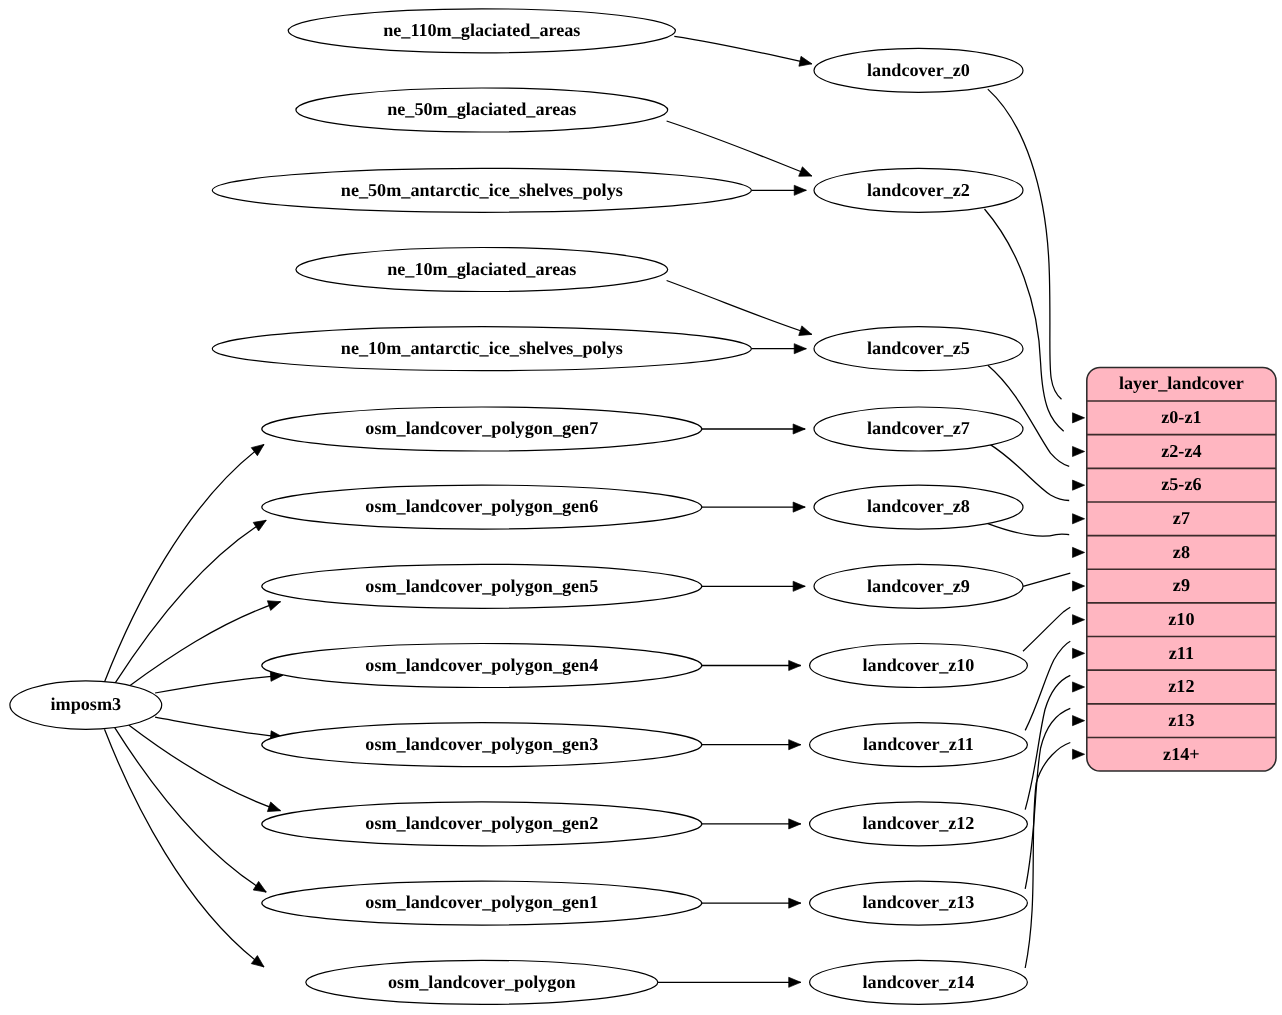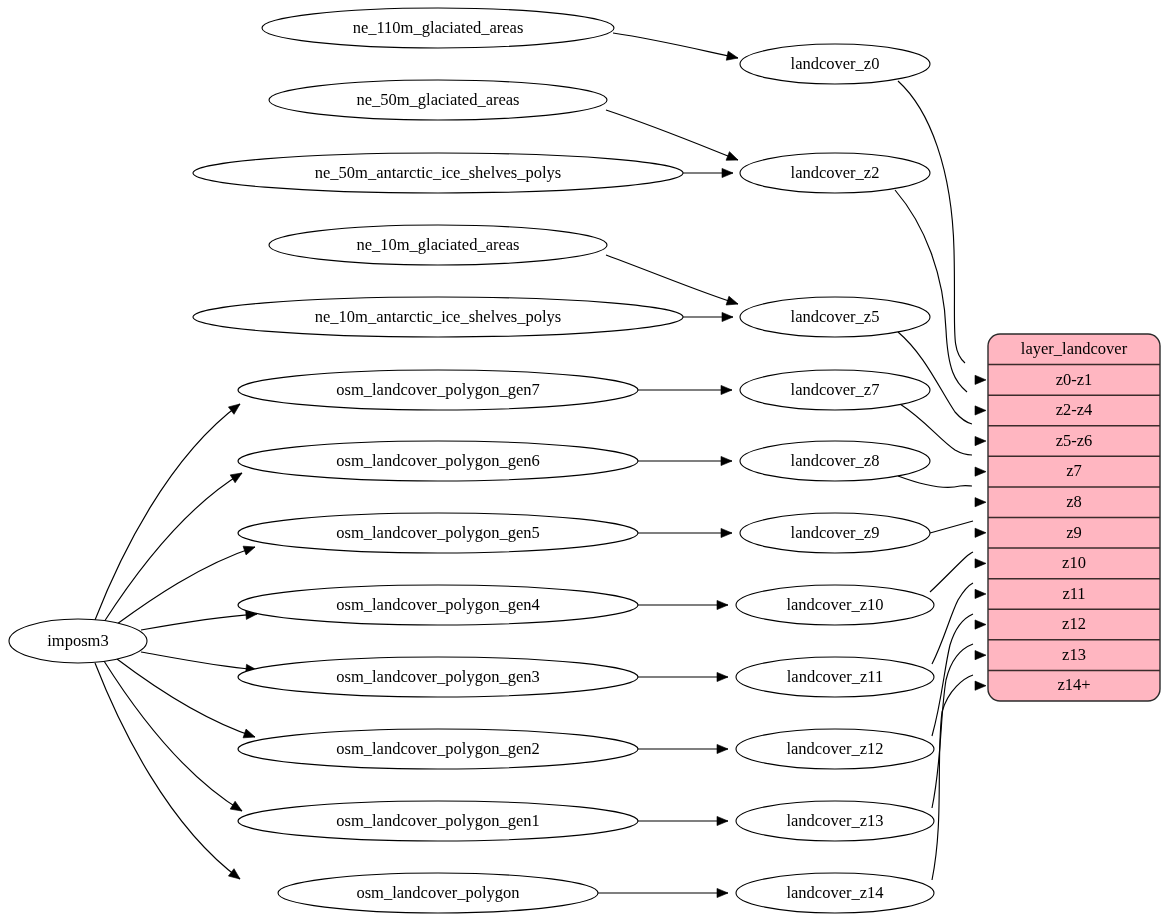--- a/index.html
+++ b/index.html
@@ -10,20 +10,21 @@
   body {
     width: 1165px;
     height: 923px;
     font-family: "Liberation Serif", "DejaVu Serif", serif;
     overflow: hidden;
   }
   #graph-root {
     position: relative;
     width: 1085px;
     height: 923px;
+    font-weight: bold;
   }
   svg#graph-canvas {
     display: block;
     width: 1165px;
     height: 923px;
   }
   .node-ellipse {
     fill: #ffffff;
     stroke: #000000;
     stroke-width: 1.1;

